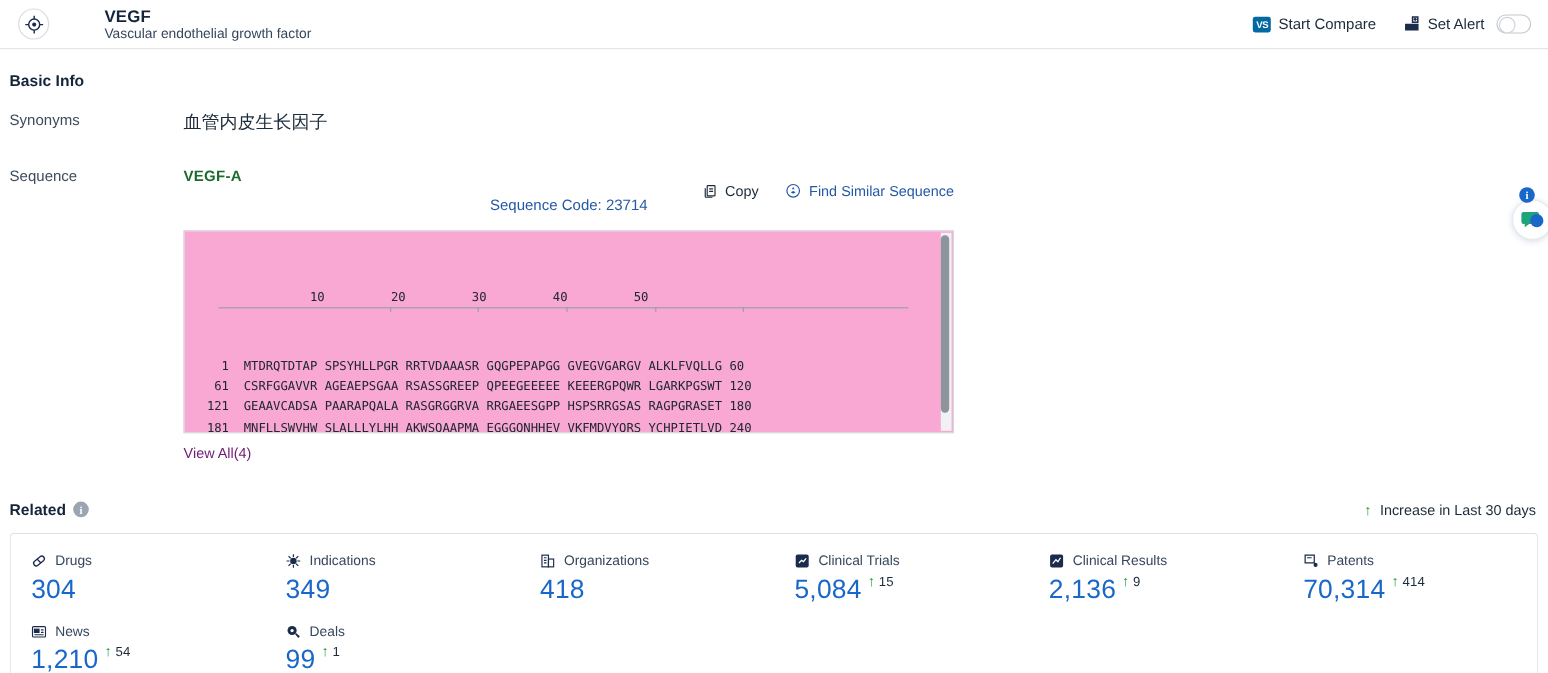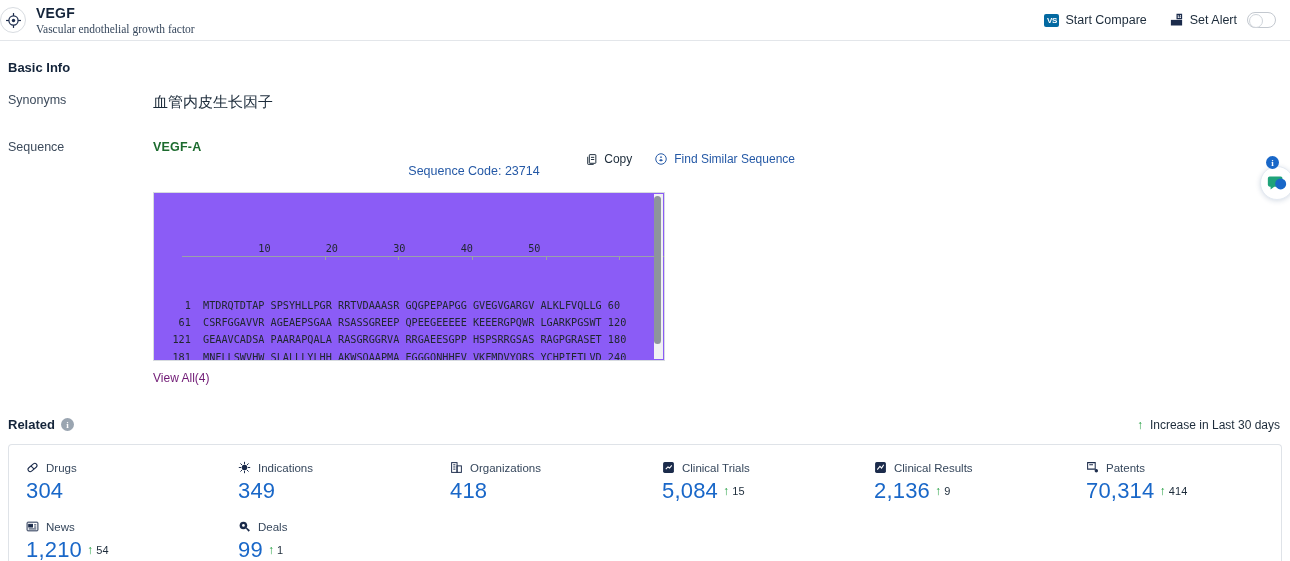--- a/index.html
+++ b/index.html
@@ -9,39 +9,40 @@
     font-family: "Liberation Sans", sans-serif;
     color: #1c2b3a;
     overflow: hidden;
   }
 
   
   .header {
     height: 41px;
     display: flex;
     align-items: center;
-    padding: 0 14px 0 0;
+    padding: 0 14px 0 15px;
     border-bottom: 1px solid #e3e6ea;
     background: #ffffff;
+    gap: 36px;
   }
   .header-icon {
     width: 26px; height: 26px;
     border: 1px solid #d8dce1;
     border-radius: 50%;
     display: flex; align-items: center; justify-content: center;
     flex: 0 0 auto;
     margin-right: 10px;
   }
   .header-titles { display: flex; flex-direction: column; justify-content: center; }
   .header-title {
     font-size: 14px; font-weight: bold; line-height: 16px;
     color: #14243a; letter-spacing: .2px;
   }
   .header-sub {
-    font-size: 11.5px; line-height: 14px; color: #36475c; margin-top: 1px; font-family: Liberation Serif, serif;
+    font-size: 11.5px; line-height: 14px; color: #36475c; margin-top: 1px;
   }
   .header-actions {
     margin-left: auto; display: flex; align-items: center; gap: 22px;
   }
   .hact { display: flex; align-items: center; gap: 6px; cursor: pointer; }
   .hact-label { font-size: 12.5px; color: #1c2b3a; }
   .vs-badge {
     background: #0369a1; color: #fff; font-size: 8px; font-weight: bold;
     width: 15px; height: 13px; border-radius: 2px;
     display: flex; align-items: center; justify-content: center;
@@ -88,23 +89,23 @@
     position: absolute; right: 0; top: 12px;
     display: flex; align-items: center; gap: 22px;
   }
   .seq-value-wrap { position: relative; width: 642px; }
   .tool { display: flex; align-items: center; gap: 6px; cursor: pointer; font-size: 12px; }
   .tool.dark { color: #1c2b3a; }
   .tool.blue { color: #2559a6; }
 
   .seq-box {
     margin-top: 14px;
-    width: 512px; height: 169px;
+    width: 642px; height: 169px;
     border: 1px solid #d7dbe0;
-    background: #8b5cf6;
+    background: #f9a8d4;
     position: relative;
     overflow: hidden;
   }
   .seq-inner {
     font-family: "DejaVu Sans Mono", monospace;
     font-size: 10.2px;
     color: #20272f;
     padding: 12px 0 0 0;
     line-height: 17.4px;
     white-space: pre;
@@ -173,21 +174,21 @@
     grid-template-columns: repeat(6, 1fr);
     row-gap: 16px;
   }
   .card { padding-left: 17px; }
   .card-head {
     display: flex; align-items: center; gap: 7px;
     font-size: 11.5px; color: #36475c;
   }
   .card-val {
     margin-top: 4px;
-    display: flex; align-items: center; gap: 5px;
+    display: flex; align-items: flex-start; gap: 5px;
     font-size: 22px; color: #1967c8; font-weight: normal;
     letter-spacing: .2px;
   }
   .delta {
     display: flex; align-items: baseline; gap: 3px;
     font-size: 11px; color: #1c2b3a;
   }
   .delta .arrow-up { font-size: 12px; }
 
   

